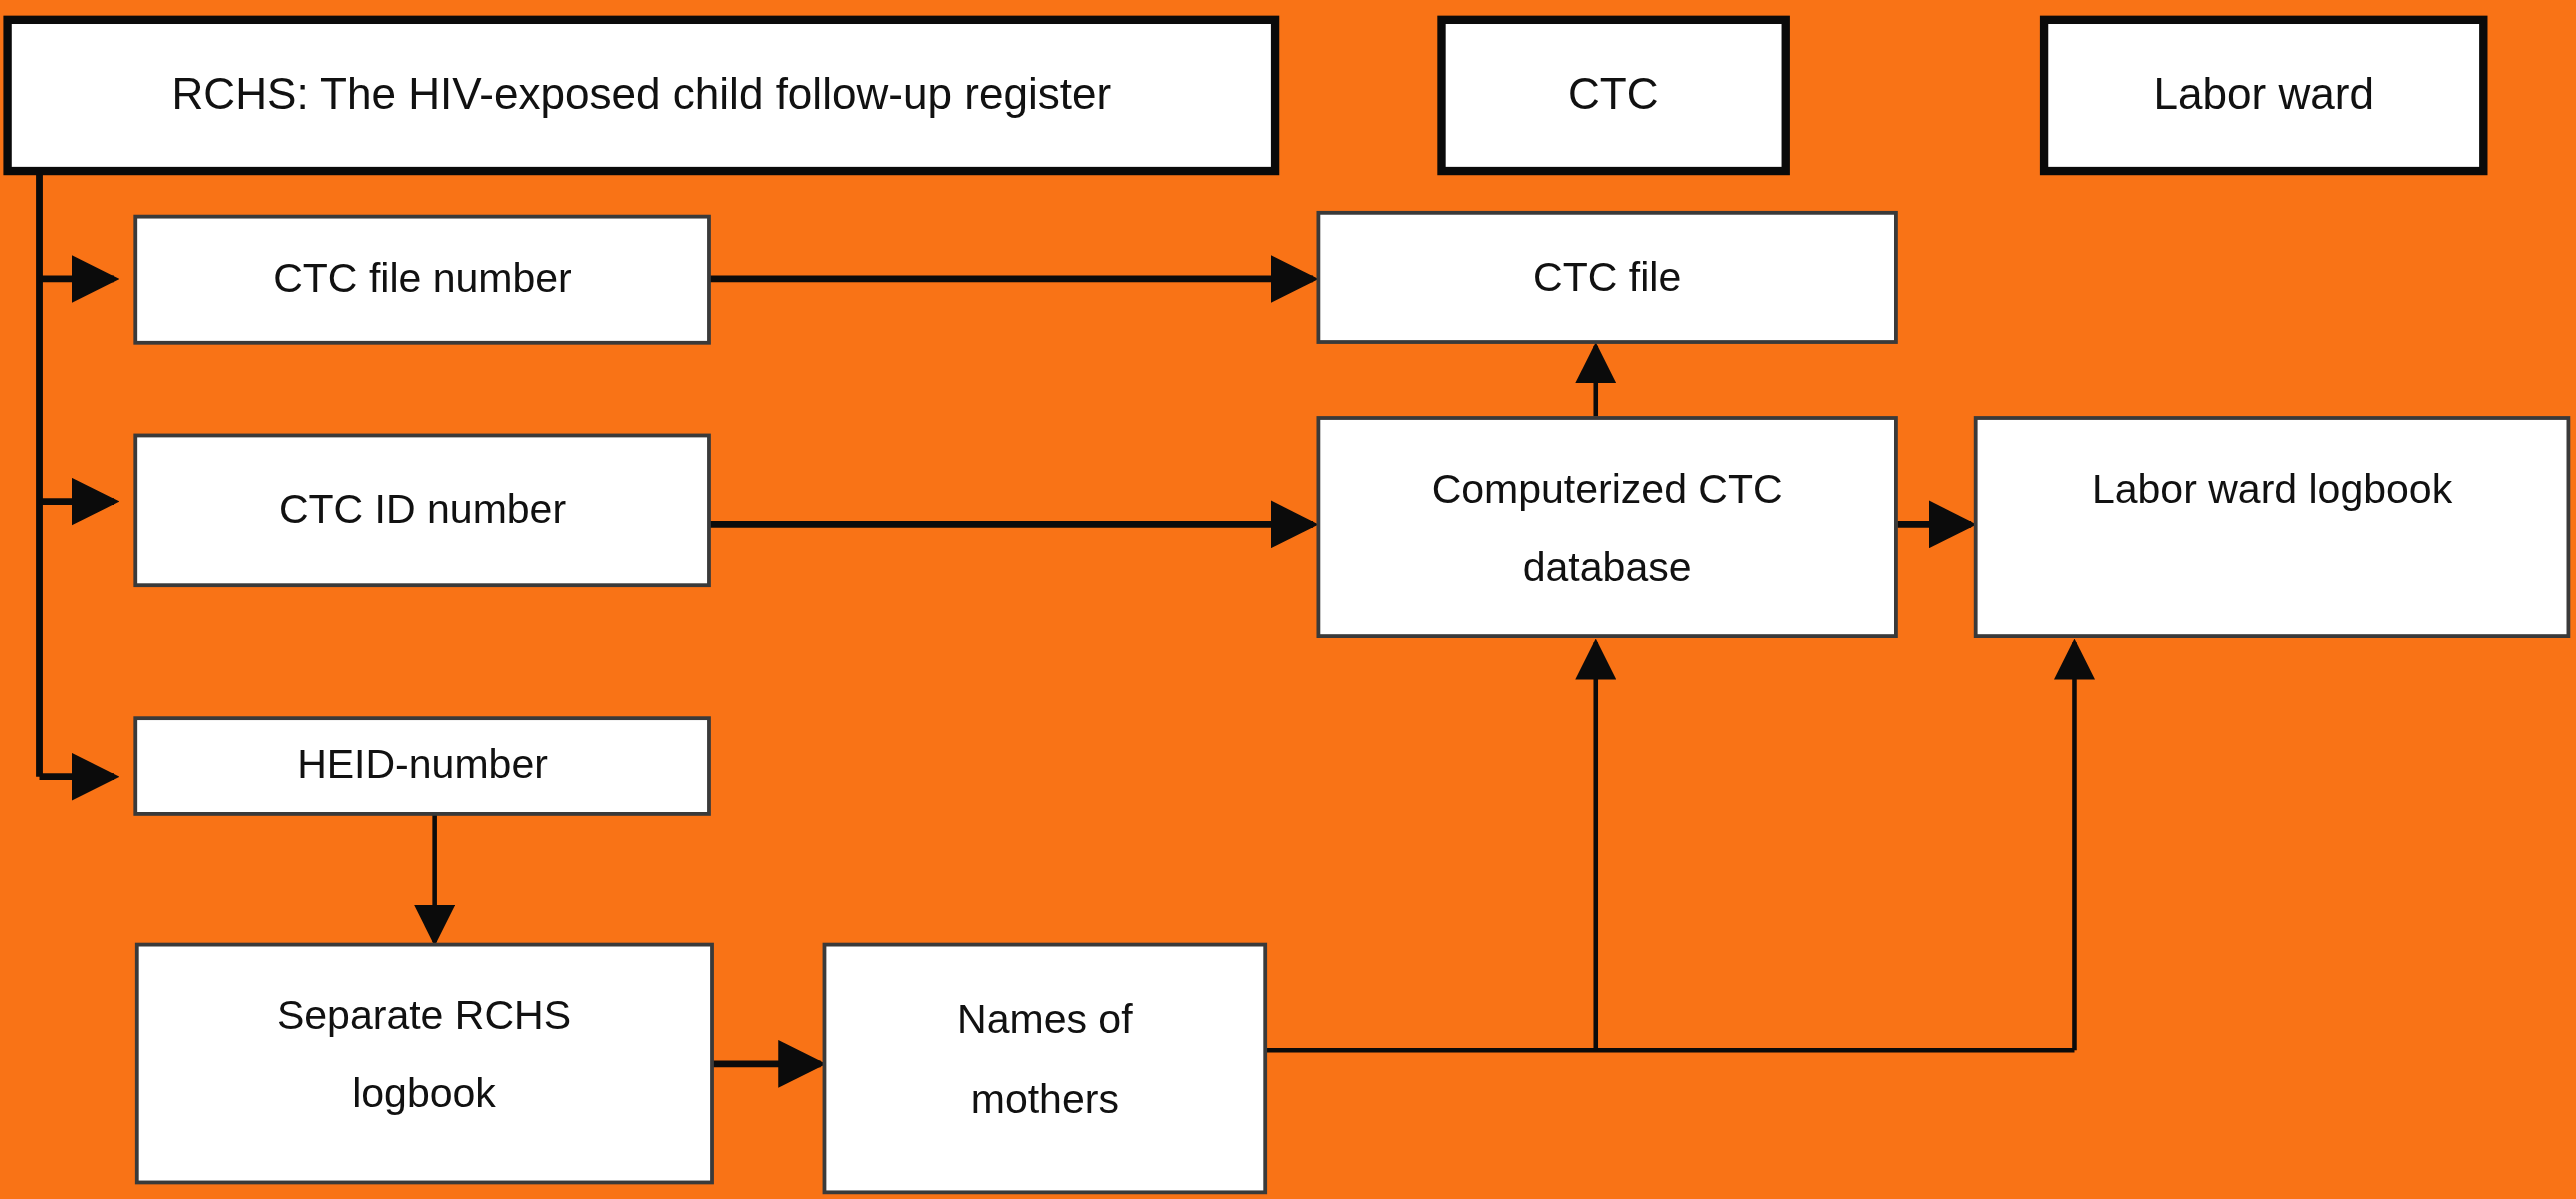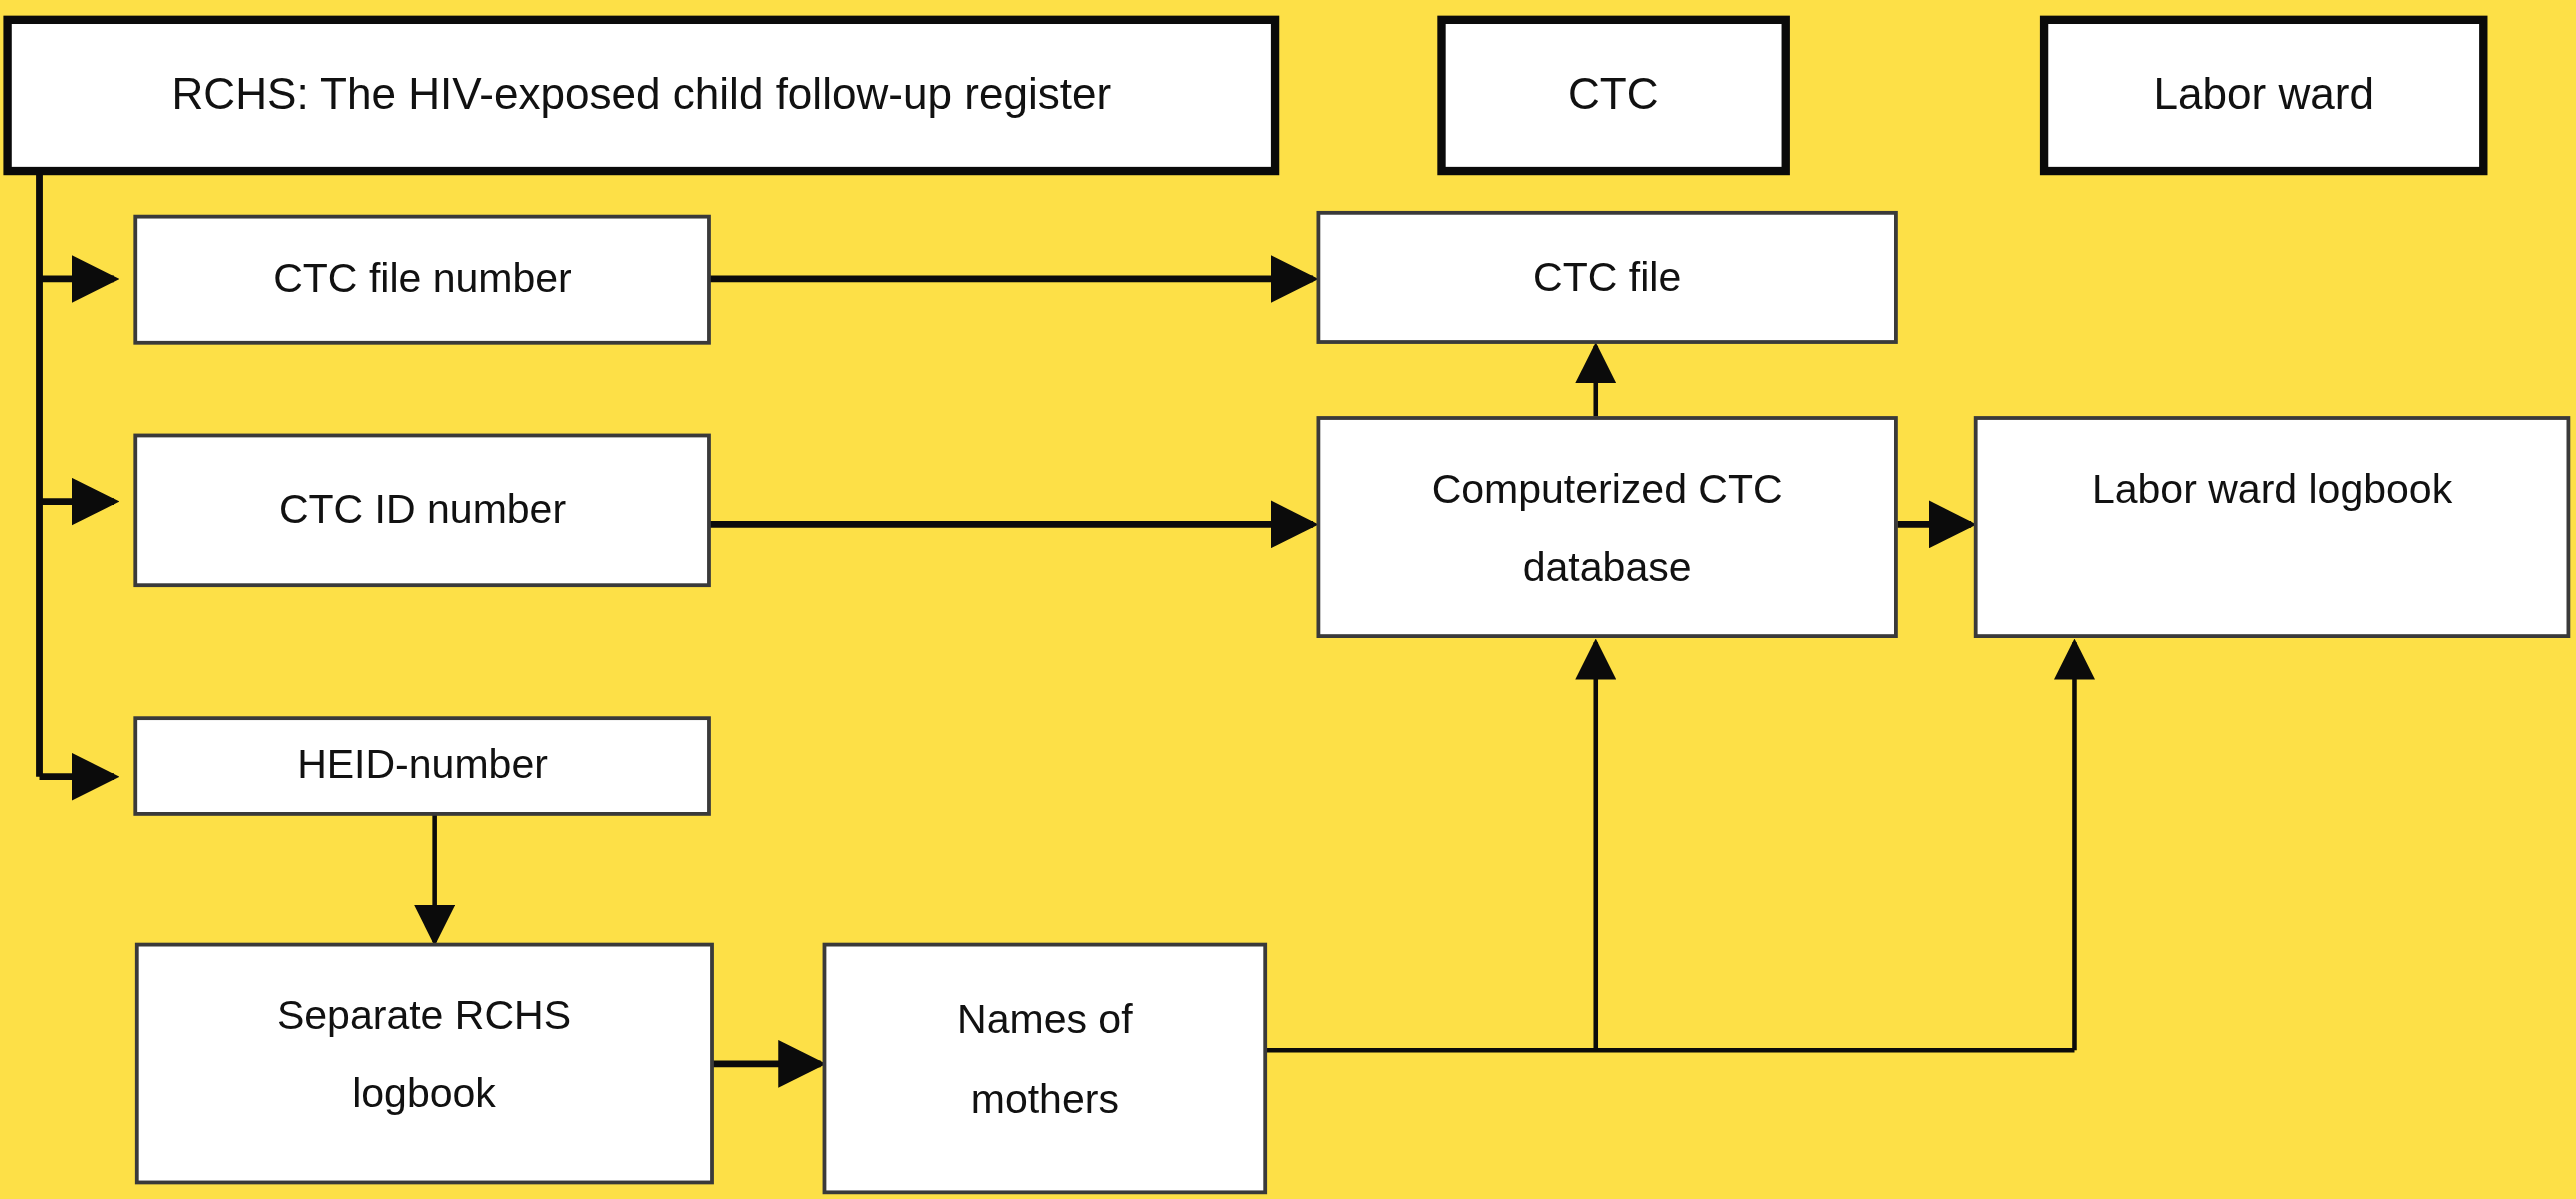--- a/index.html
+++ b/index.html
@@ -8,21 +8,21 @@
     padding: 0;
     background: #ffffff;
   }
   body {
     font-family: "Liberation Sans", sans-serif;
   }
   #diagram-root {
     position: relative;
     width: 2576px;
     height: 1200px;
-    background: #fde047;
+    background: #f97316;
     overflow: hidden;
   }
   svg#flow-svg {
     position: absolute;
     inset: 0;
     width: 2576px;
     height: 1200px;
     display: block;
   }
   .node-rect-thick {

